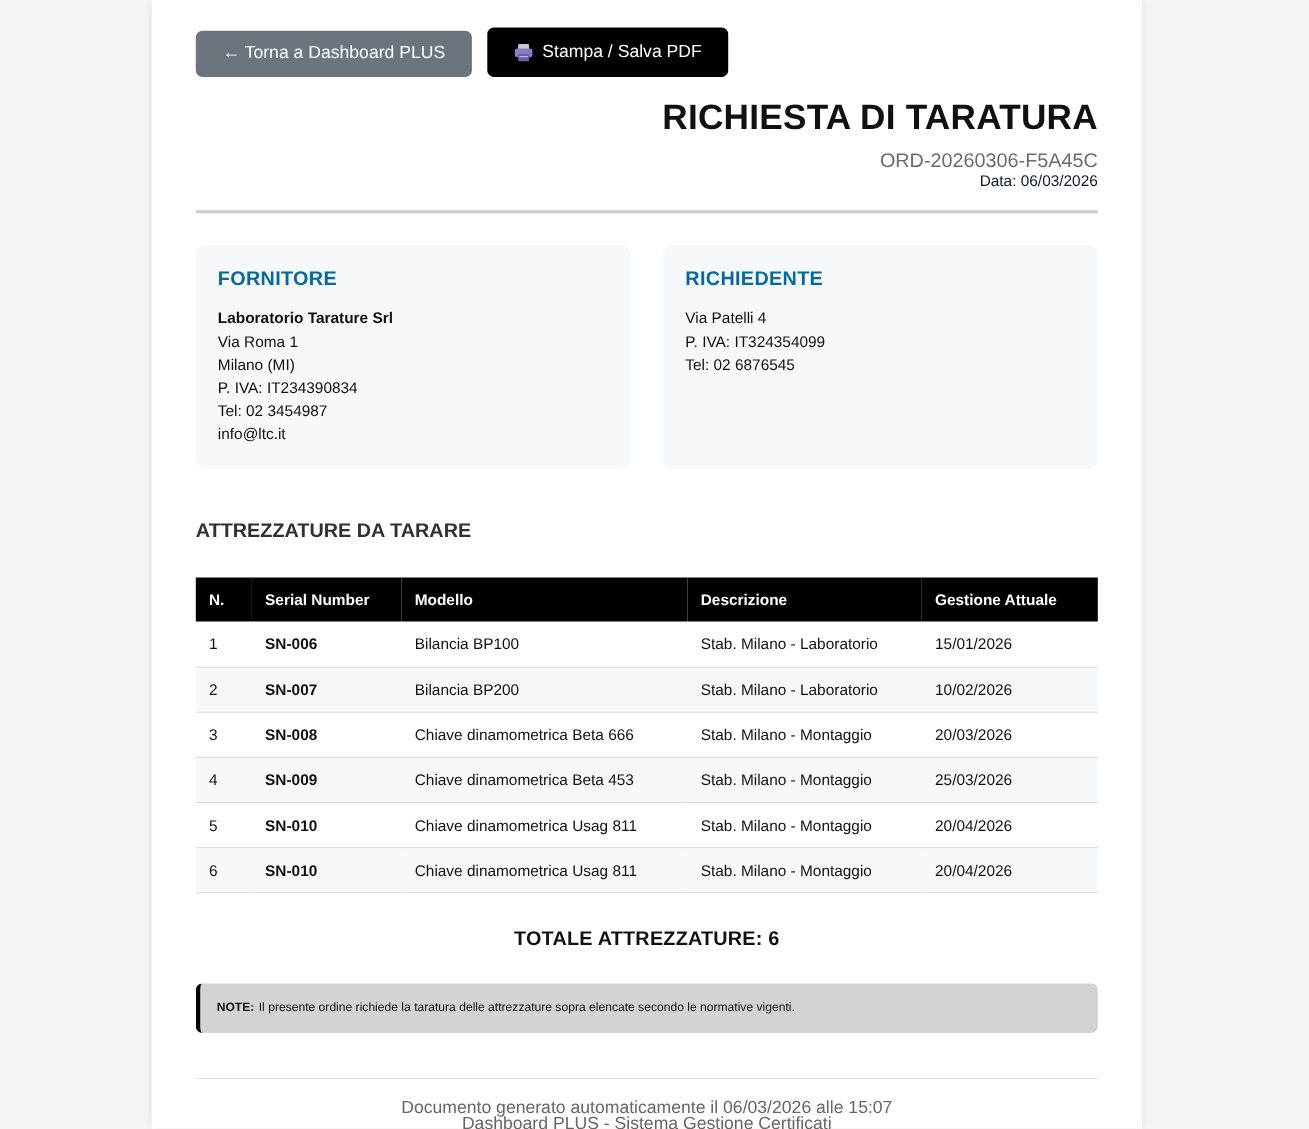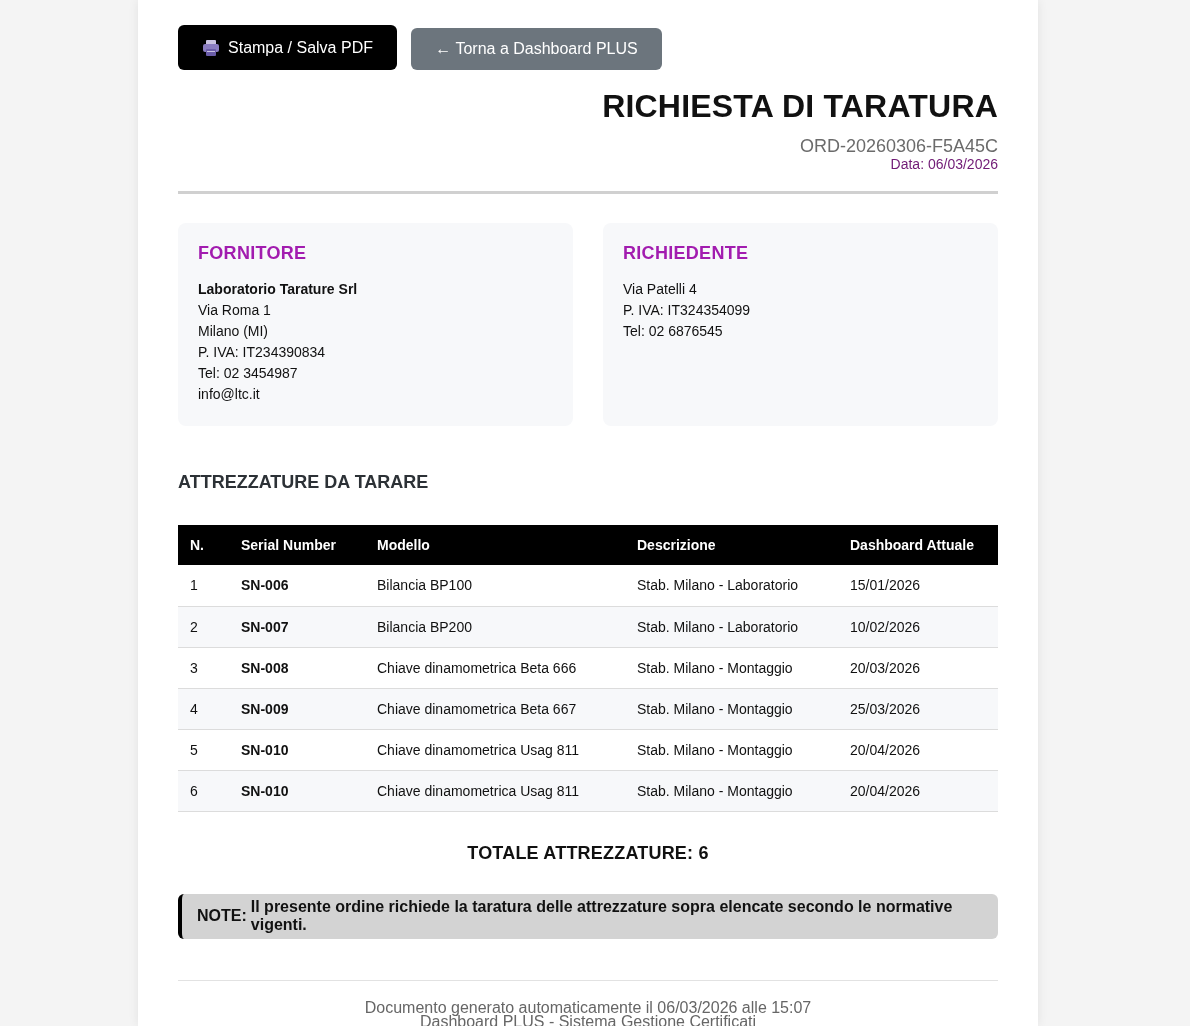--- a/index.html
+++ b/index.html
@@ -32,33 +32,33 @@
       cursor: pointer;
     }
     .btn-print { background: #000; width: 219px; height: 45px; }
     .btn-back { background: #6c757d; width: 251px; height: 42px; margin-top: 3px; }
     .printer-icon { display: inline-block; width: 18px; height: 16px; margin-right: 8px; position: relative; }
     .printer-icon svg { display: block; }
 
     .header { text-align: right; margin-top: 18px; }
     .title { font-size: 32px; font-weight: bold; color: #111; letter-spacing: 0.2px; height: 36px; line-height: 36px; }
     .order-no { font-size: 18px; color: #6b6b6b; margin-top: 12px; line-height: 20px; }
-    .order-date { font-size: 14px; color: #701a75; line-height: 16px; }
+    .order-date { font-size: 14px; color: #0f172a; line-height: 16px; }
     .divider-thick { height: 3px; background: #d0d0d0; margin-top: 19px; }
 
     .parties { display: flex; justify-content: space-between; margin-top: 29px; }
     .party {
       background: #f7f8fa;
       border-radius: 8px;
       padding: 20px 20px;
       height: 203px;
     }
     .party.left { width: 395px; }
     .party.right { width: 395px; }
-    .party h3 { font-size: 18px; font-weight: bold; color: #a21caf; letter-spacing: 0.3px; line-height: 20px; margin-bottom: 16px; }
+    .party h3 { font-size: 18px; font-weight: bold; color: #0369a1; letter-spacing: 0.3px; line-height: 20px; margin-bottom: 16px; }
     .party .line { font-size: 14px; line-height: 21px; color: #111; }
     .party .line.bold { font-weight: bold; }
 
     .section-title { font-size: 18px; font-weight: bold; color: #2c3136; margin-top: 45px; line-height: 22px; }
 
     table { width: 820px; border-collapse: collapse; margin-top: 32px; font-size: 14px; }
     thead tr { background: #000; color: #fff; height: 40px; }
     th { text-align: left; font-weight: bold; padding: 0 12px; }
     td { padding: 0 12px; height: 41px; border-bottom: 1px solid #dcdcdc; color: #111; }
     tbody tr:nth-child(even) { background: #f7f8fa; }
@@ -68,48 +68,47 @@
     .total { text-align: center; font-size: 18px; font-weight: bold; margin-top: 30px; line-height: 22px; letter-spacing: 0.2px; }
 
     .note {
       margin-top: 30px;
       background: #d3d3d3;
       border-left: 4px solid #000;
       border-radius: 6px;
       height: 45px;
       padding: 0 15px;
       display: flex; align-items: center;
-      font-size: 16px;
+      font-size: 11px;
       color: #111;
-      font-weight: bold;
     }
     .note b { margin-right: 4px; }
 
     .footer-divider { height: 1px; background: #e2e2e2; margin-top: 41px; }
     .footer { text-align: center; font-size: 16px; color: #666; margin-top: 20px; line-height: 14px; }
   </style>
 </head>
 <body>
 
 <div class="page">
 
   <div class="toolbar">
+    <button class="btn btn-back">
+      <span>← Torna a Dashboard PLUS</span>
+    </button>
     <button class="btn btn-print">
       <span class="printer-icon">
         <svg width="18" height="16" viewBox="0 0 18 16">
           <rect x="4" y="0" width="10" height="5" rx="1" fill="#c9c2e0"></rect>
           <rect x="1" y="4" width="16" height="8" rx="2" fill="#8a7cc0"></rect>
           <rect x="4" y="9" width="10" height="7" rx="1" fill="#6a5ca8"></rect>
           <rect x="5" y="11" width="8" height="1" fill="#c9c2e0"></rect>
         </svg>
       </span>
       <span>Stampa / Salva PDF</span>
-    </button>
-    <button class="btn btn-back">
-      <span>← Torna a Dashboard PLUS</span>
     </button>
   </div>
 
   <div class="header">
     <div class="title">RICHIESTA DI TARATURA</div>
     <div class="order-no">ORD-20260306-F5A45C</div>
     <div class="order-date">Data: 06/03/2026</div>
   </div>
   <div class="divider-thick"></div>
 
@@ -140,21 +139,21 @@
         <col class="c3">
         <col class="c4">
         <col class="c5">
       </colgroup>
     <thead>
       <tr>
         <th>N.</th>
         <th>Serial Number</th>
         <th>Modello</th>
         <th>Descrizione</th>
-        <th>Dashboard Attuale</th>
+        <th>Gestione Attuale</th>
       </tr>
     </thead>
     <tbody>
       <tr>
         <td>1</td>
         <td class="sn">SN-006</td>
         <td>Bilancia BP100</td>
         <td>Stab. Milano - Laboratorio</td>
         <td>15/01/2026</td>
       </tr>
@@ -168,21 +167,21 @@
       <tr>
         <td>3</td>
         <td class="sn">SN-008</td>
         <td>Chiave dinamometrica Beta 666</td>
         <td>Stab. Milano - Montaggio</td>
         <td>20/03/2026</td>
       </tr>
       <tr>
         <td>4</td>
         <td class="sn">SN-009</td>
-        <td>Chiave dinamometrica Beta 667</td>
+        <td>Chiave dinamometrica Beta 453</td>
         <td>Stab. Milano - Montaggio</td>
         <td>25/03/2026</td>
       </tr>
       <tr>
         <td>5</td>
         <td class="sn">SN-010</td>
         <td>Chiave dinamometrica Usag 811</td>
         <td>Stab. Milano - Montaggio</td>
         <td>20/04/2026</td>
       </tr>

